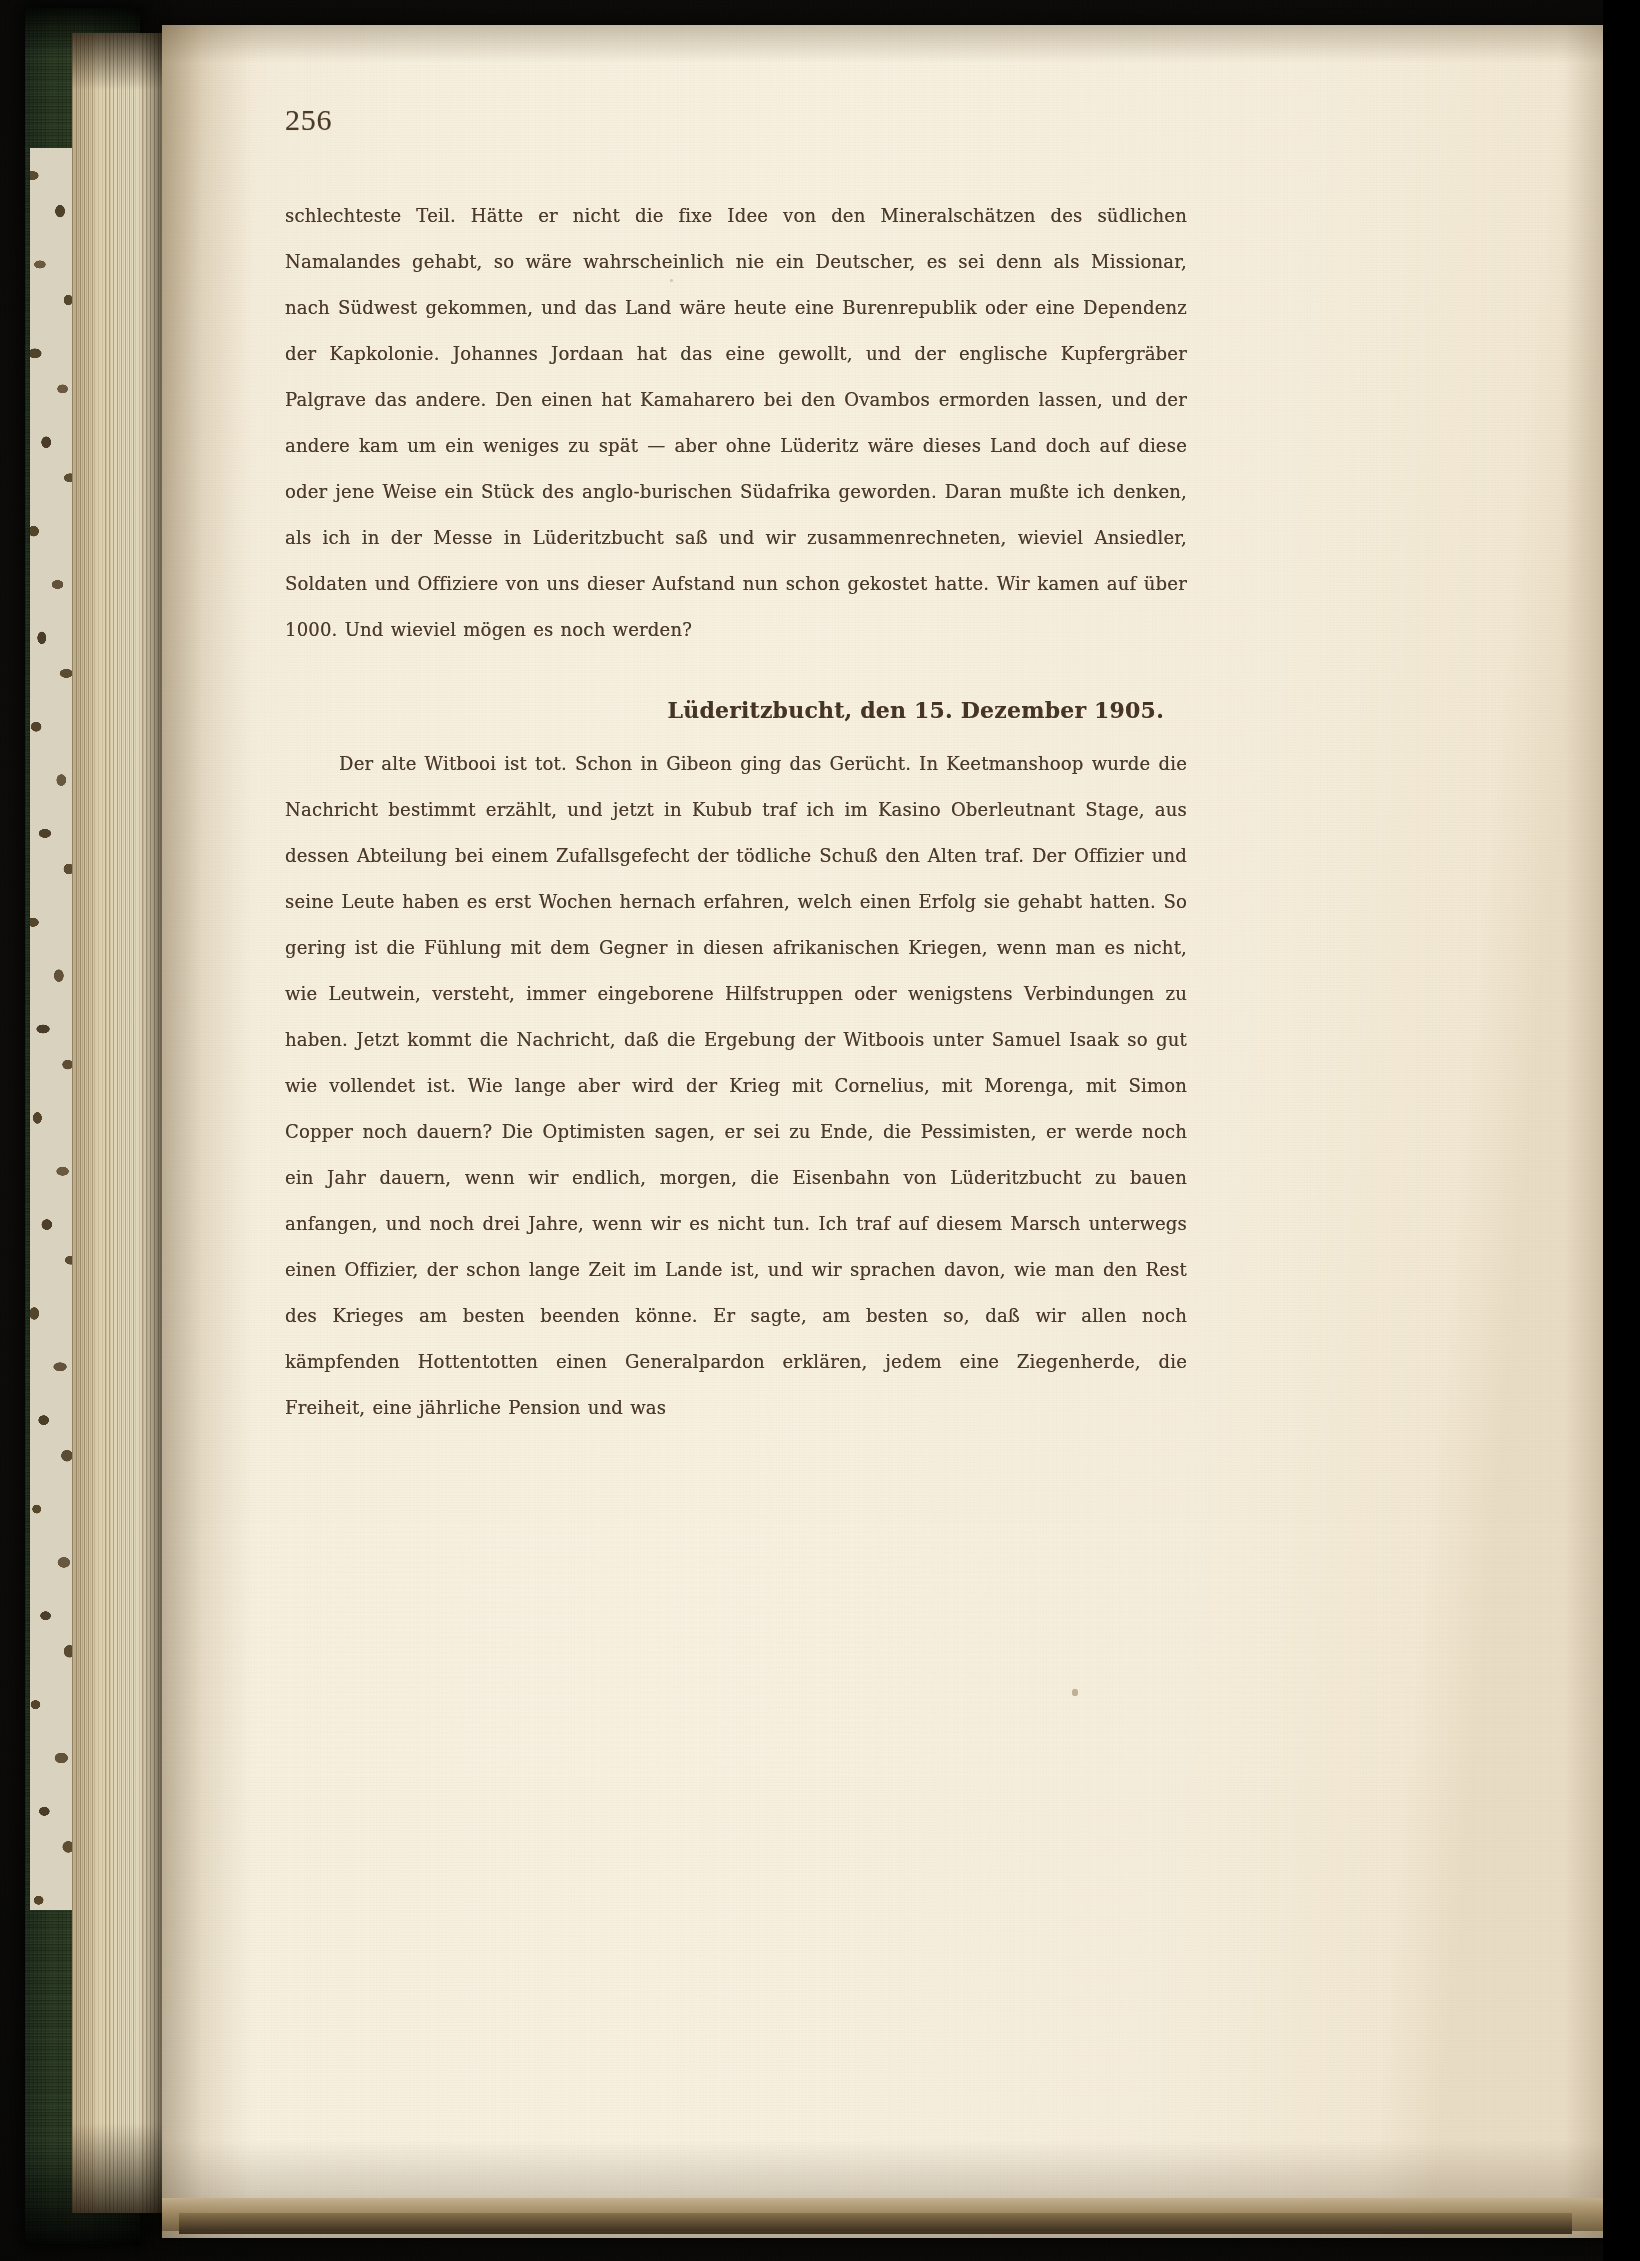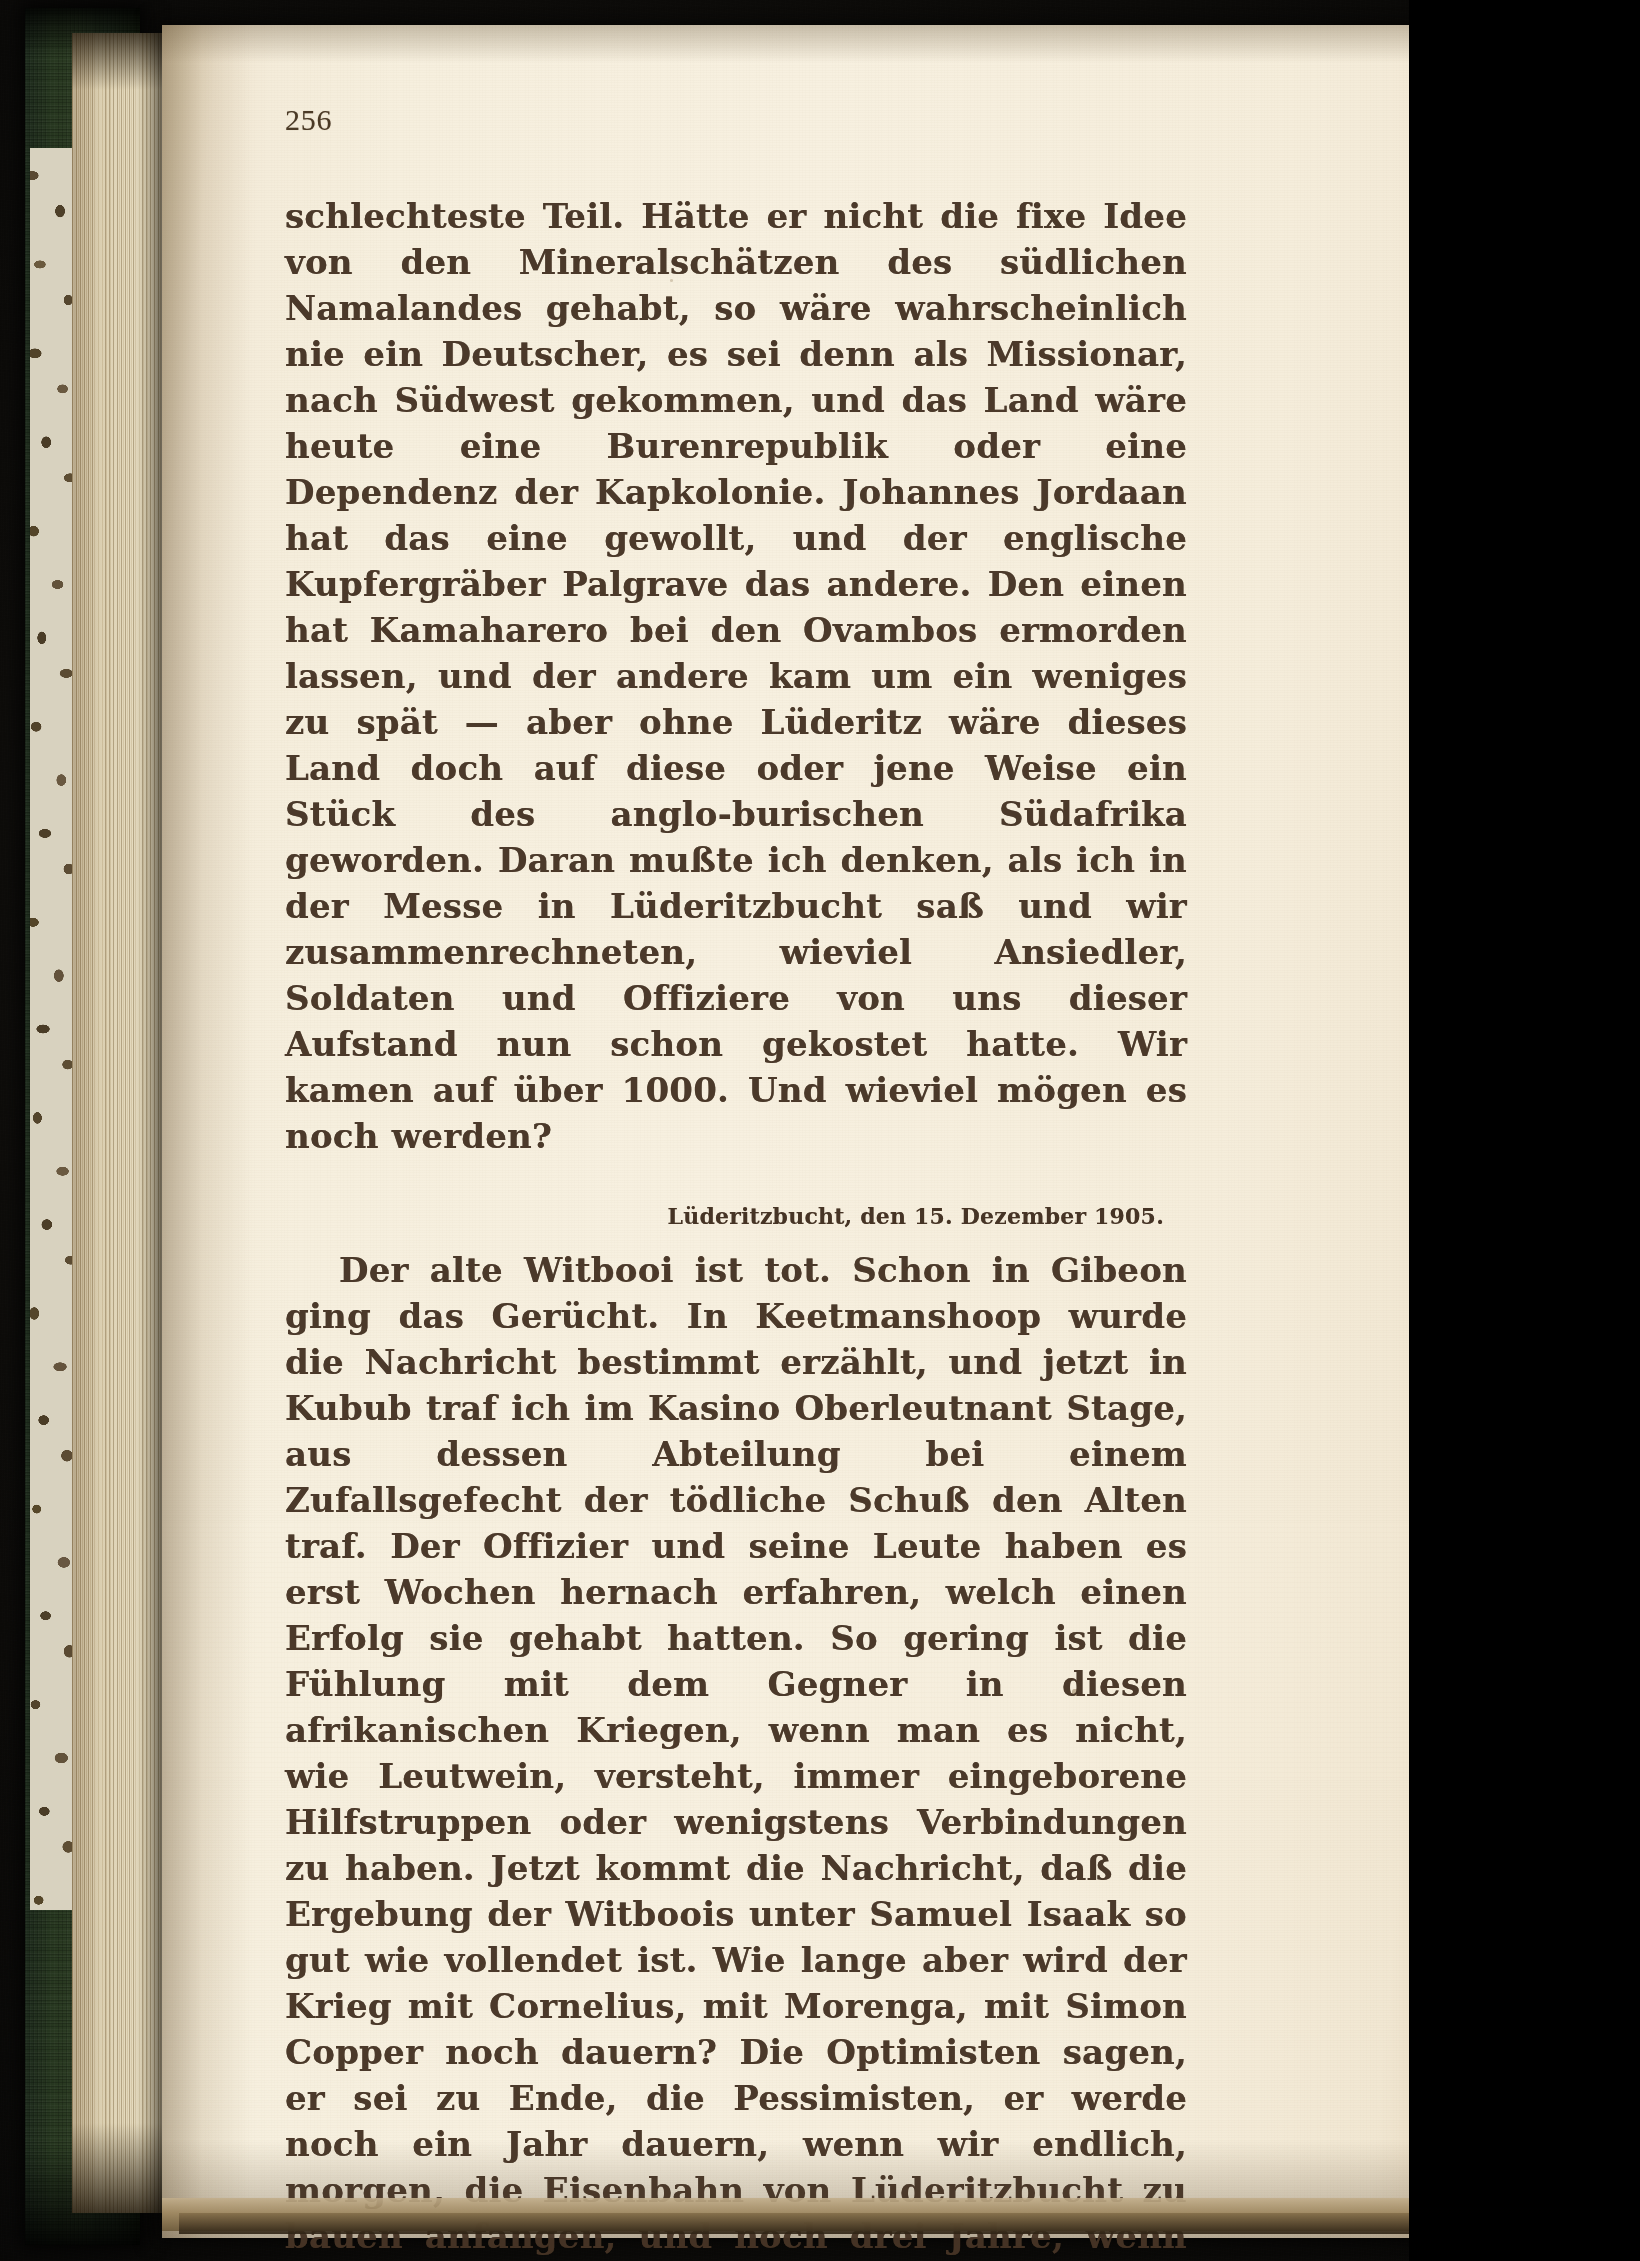--- a/index.html
+++ b/index.html
@@ -11,21 +11,21 @@
   body {
     width: 1641px;
     height: 2261px;
     overflow: hidden;
     font-family: "Liberation Serif", "DejaVu Serif", serif;
   }
 
   
   #scan {
     position: relative;
-    width: 1409px;
+    width: 1603px;
     height: 2261px;
     background: #5eead4;
     overflow: hidden;
   }
 
   
   .backdrop {
     position: absolute;
     inset: 0;
     background:
@@ -241,22 +241,22 @@
     font-size: 30px;
     color: #4b3a26;
     letter-spacing: 0.8px;
     margin: 0 0 56px 0;
     text-shadow: 0 0 0.8px rgba(75,58,38,.35);
   }
 
   
   .fraktur {
     font-family: "DejaVu Serif", "Liberation Serif", serif;
-    font-weight: 700;
-    font-size: 34px;
+    font-weight: 400;
+    font-size: 18px;
     line-height: 46px;
     color: #463425;
     text-align: justify;
     text-justify: inter-word;
     letter-spacing: 0.2px;
     word-spacing: 1.2px;
     -webkit-font-smoothing: antialiased;
     text-shadow:
       0 0 0.5px rgba(70,52,37,.55),
       0.3px 0.2px 0.4px rgba(60,44,30,.22);

